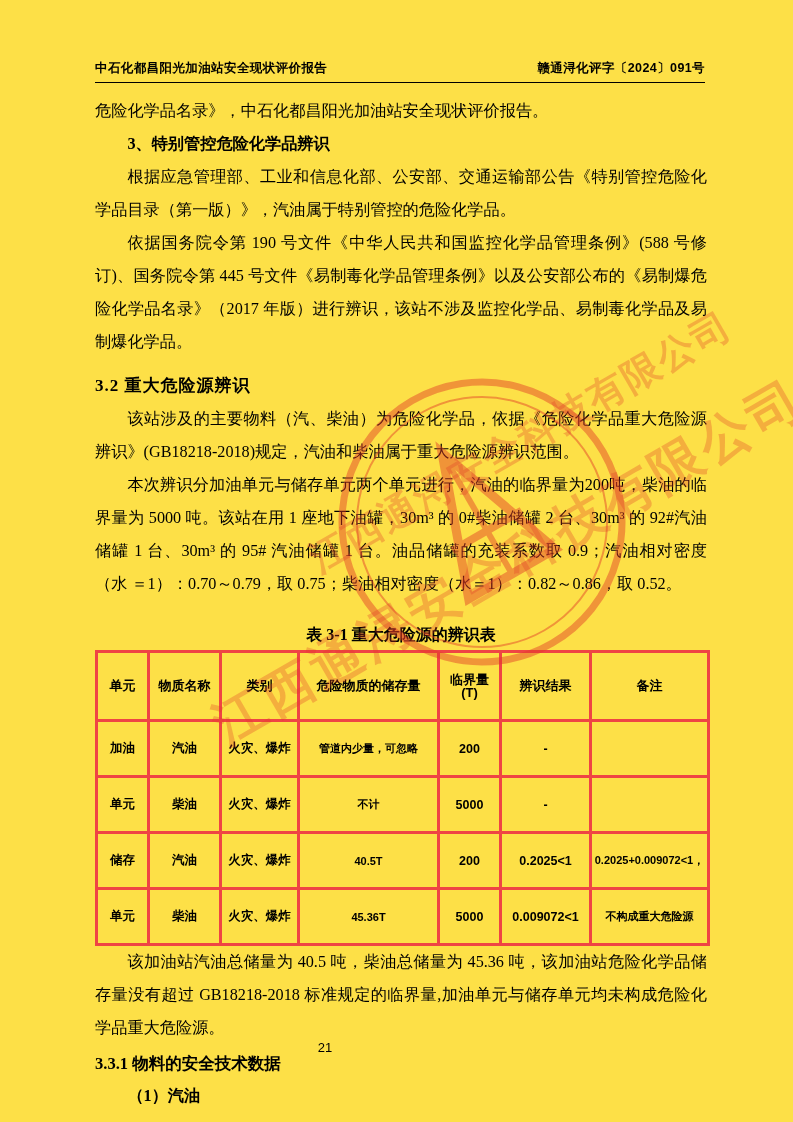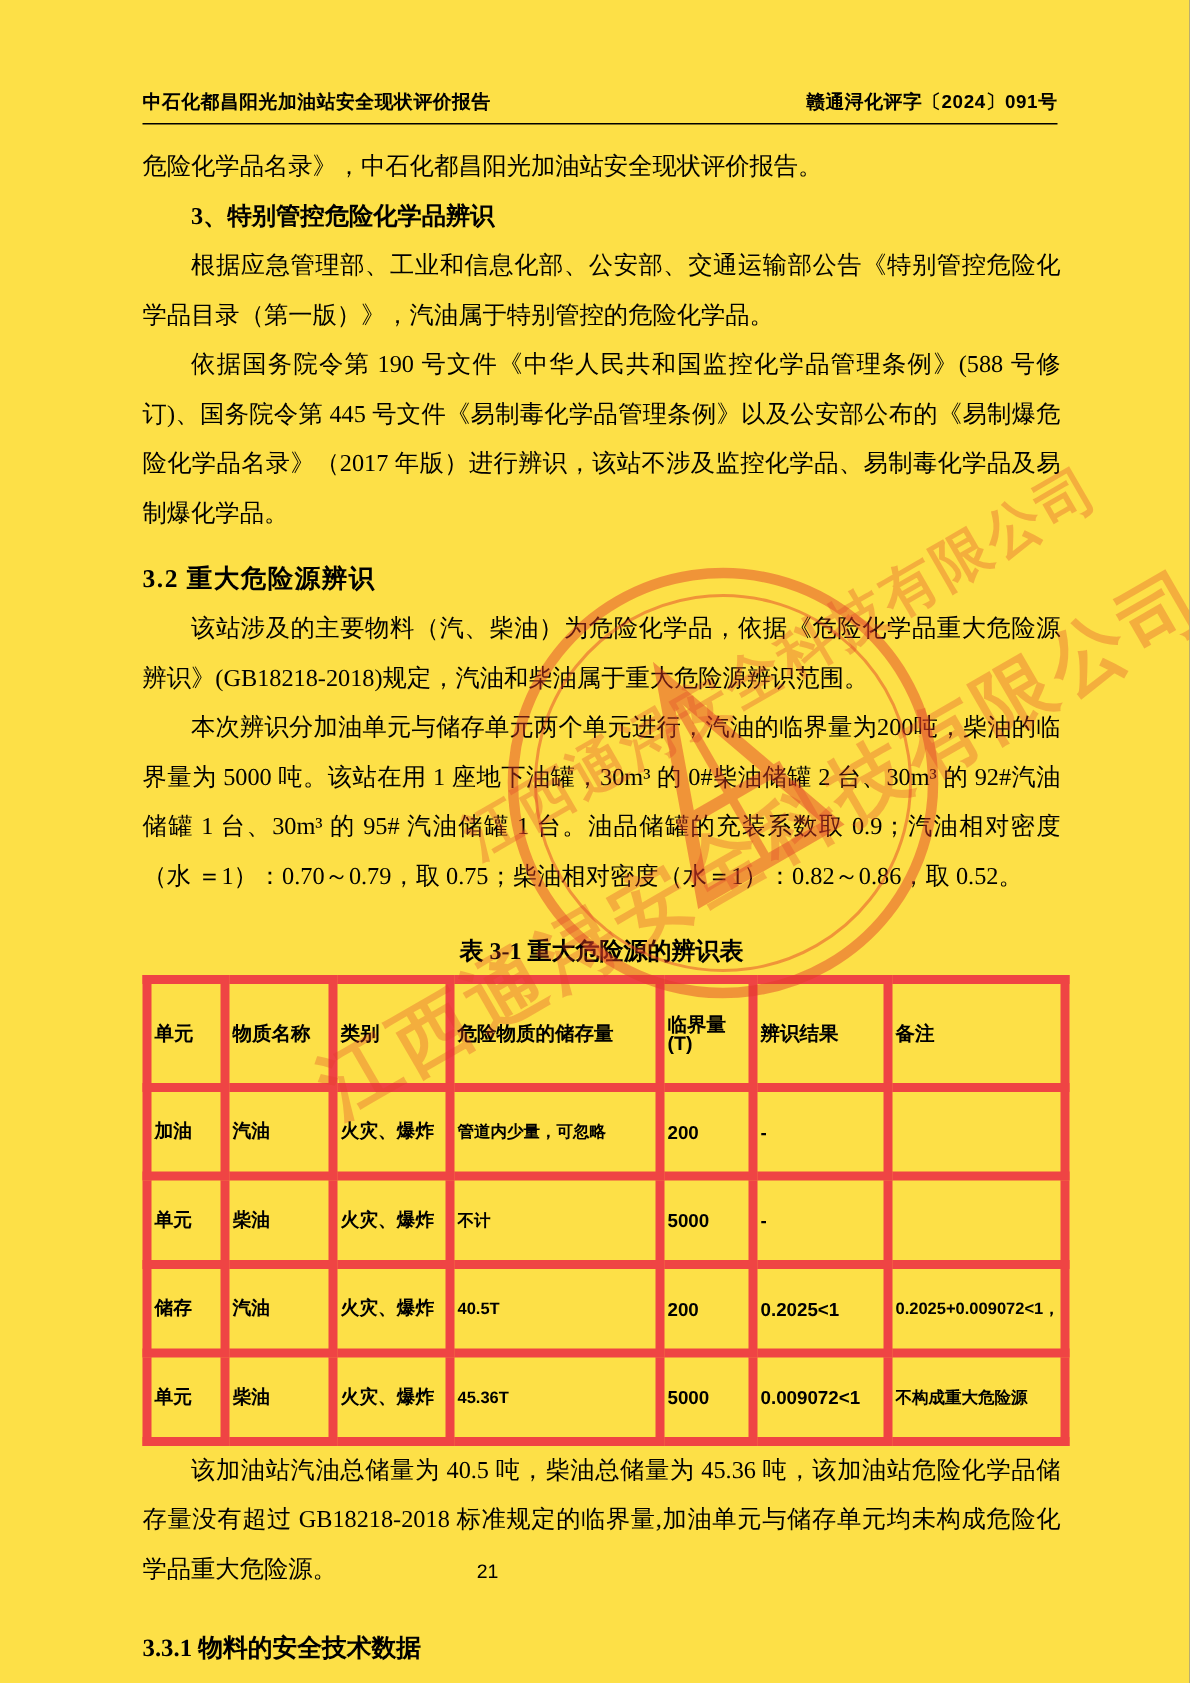--- a/index.html
+++ b/index.html
@@ -85,21 +85,21 @@
   }
   .indent { text-indent: 2em; }
   h3.sec {
     margin: 10px 0 0 0;
     font-size: 17px;
     font-weight: bold;
     line-height: 34px;
     letter-spacing: 1px;
   }
   h4.sub {
-    margin: 19px 0 0 0;
+    margin: 2px 0 0 0;
     font-size: 16.5px;
     font-weight: bold;
     line-height: 33px;
   }
   .heading-ind {
     text-indent: 2em;
     font-weight: bold;
     font-size: 16.2px;
     line-height: 33px;
   }
@@ -112,21 +112,22 @@
     margin-top: 19px;
   }
   table.t31 {
     border-collapse: collapse;
     width: 612px;
     font-size: 12.5px;
     font-family: "Liberation Sans", sans-serif;
     table-layout: fixed;
   }
   table.t31 td, table.t31 th {
-    border: 6px solid #ef4444;
+    border: 3px solid #ef4444;
+    text-align: center;
     vertical-align: middle;
     padding: 16px 2px;
     height: 21px;
     font-weight: bold;
   }
   table.t31 thead td { height: 34px; font-size: 13px; }
   table.t31 td.small { font-size: 11px; }
   .th-crit { line-height: 13px; }
   
   .pagenum {

